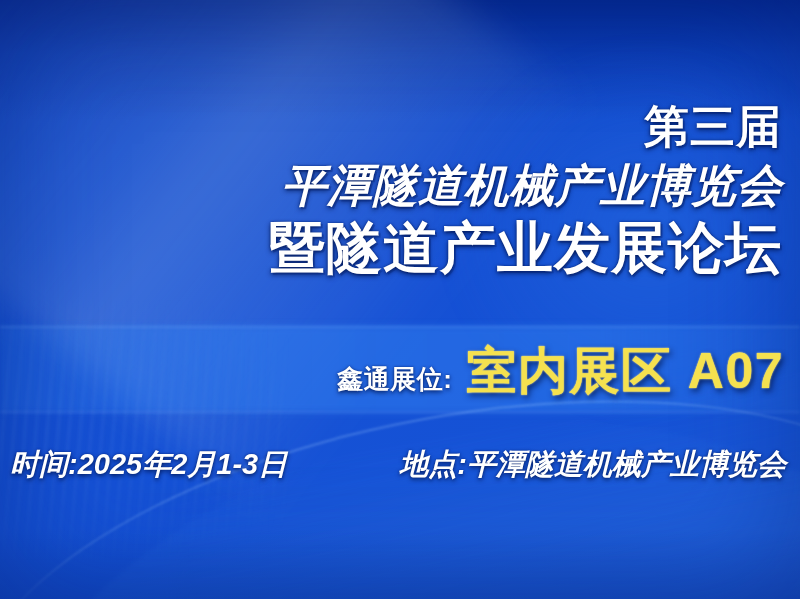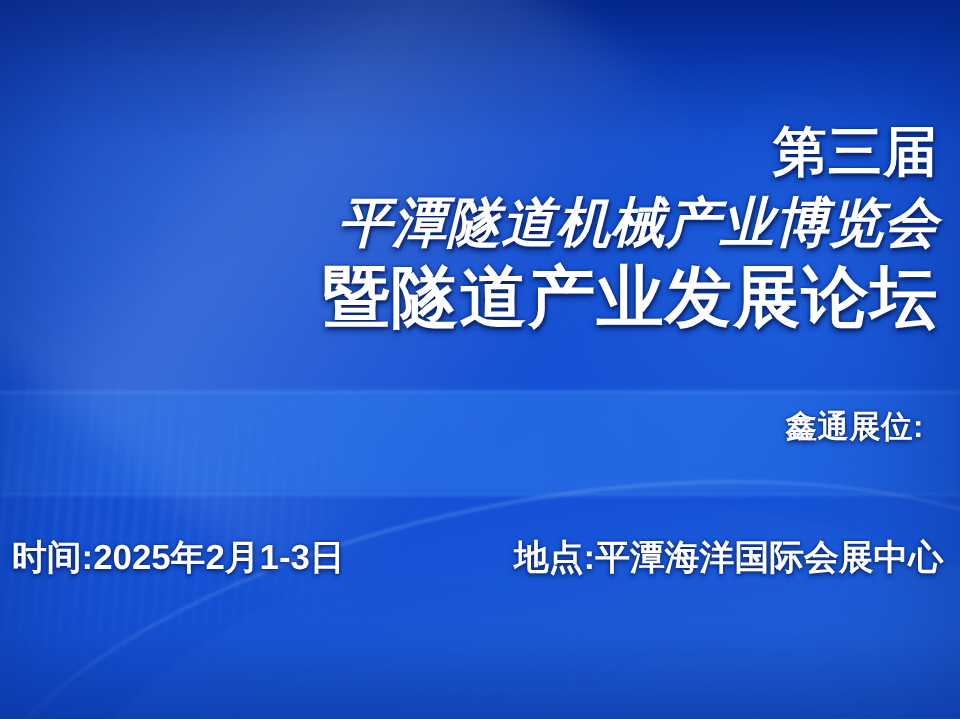--- a/index.html
+++ b/index.html
@@ -6,21 +6,21 @@
     margin: 0;
     padding: 0;
     background: #000;
   }
   #poster {
     position: relative;
     width: 800px;
     height: 599px;
     overflow: hidden;
     font-family: "Liberation Sans", "DejaVu Sans", sans-serif;
-    background: #0f766e;
+    background: #0f172a;
   }
 
   
   .bg-base {
     position: absolute;
     inset: 0;
     background:
       linear-gradient(160deg, #0a3bb4 0%, #1048c8 22%, #1550d4 48%, #1552d6 70%, #1a5ad9 100%);
   }
   .bg-topdark {
@@ -197,20 +197,21 @@
     align-items: baseline;
     justify-content: space-between;
     white-space: nowrap;
   }
   .dt-item {
     color: #ffffff;
     font-size: 29px;
     font-weight: bold;
     letter-spacing: 0px;
     text-shadow: 0 2px 4px rgba(2,22,80,0.8), 0 0 2px rgba(6,40,130,0.85);
+    font-style: italic;
   }
 </style>
 </head>
 <body>
 
 <div id="poster">
 
   <div class="bg-base"></div>
   <div class="bg-topdark"></div>
   <div class="bg-diagstreak"></div>
@@ -228,21 +229,22 @@
   <div class="content">
 
     <div class="title-block">
       <div class="title-line title-line-1">第三届</div>
       <div class="title-line title-line-2">平潭隧道机械产业博览会</div>
       <div class="title-line title-line-3">暨隧道产业发展论坛</div>
     </div>
 
     <div class="booth-row">
       <span class="booth-label">鑫通展位:</span>
+      <span class="booth-value">室内展区 A07</span>
     </div>
 
     <div class="datetime-row">
       <span class="dt-item">时间:2025年2月1-3日</span>
-      <span class="dt-item">地点:平潭海洋国际会展中心</span>
+      <span class="dt-item">地点:平潭隧道机械产业博览会</span>
     </div>
 
   </div>
 </div>
 
 </body></html>

